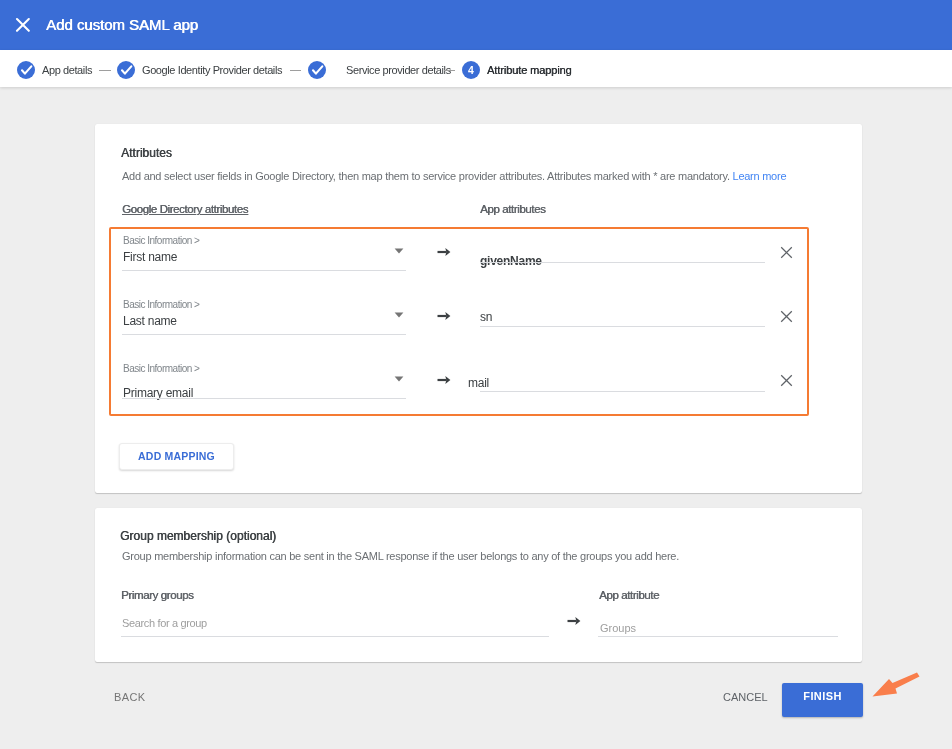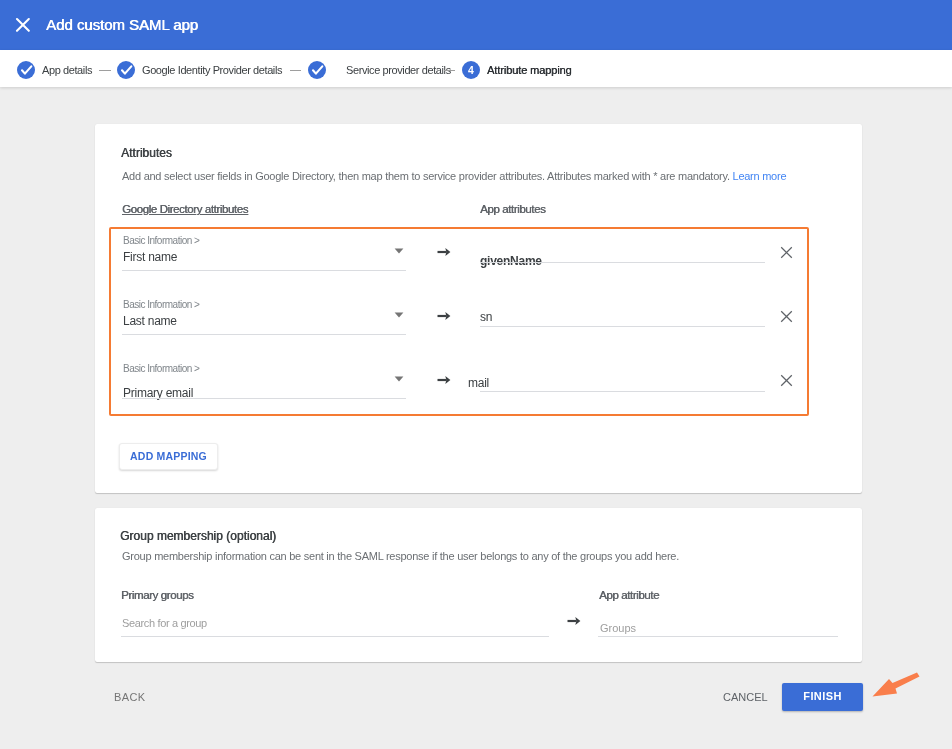--- a/index.html
+++ b/index.html
@@ -26,27 +26,27 @@
   .desc { font-size:11px; letter-spacing:-0.25px; color:#6b6f73; }
   .collabel { font-size:11.5px; letter-spacing:-0.4px; color:#5f6368; text-shadow:0.4px 0 0 #5f6368; }
   .link { color:#4285f4; }
 
   .obox { left:109px; top:227px; width:700px; height:189px; border:2px solid #f57b33; border-radius:2px; }
   .rowlab { font-size:10px; letter-spacing:-0.5px; color:#80868b; }
   .rowval { font-size:12px; letter-spacing:-0.25px; color:#3c4043; }
   .uline { height:1px; background:#dadce0; }
   .ph { font-size:11px; letter-spacing:-0.35px; color:#9e9e9e; }
 
-  .btn-add { left:119px; top:443px; width:99px; height:27px; background:#fff; border:1px solid #ededed; border-radius:3px;
+  .btn-add { left:119px; top:443px; width:115px; height:27px; background:#fff; border:1px solid #ededed; border-radius:3px;
              box-shadow:0 1px 2px rgba(0,0,0,0.16); color:#3a6dd6; font-size:10.5px; font-weight:bold;
              text-align:center; line-height:25px; letter-spacing:0.2px; }
 
   .back { left:114px; top:691px; font-size:11px; color:#757575; letter-spacing:0.4px; }
   .cancel { left:723px; top:691px; font-size:11px; color:#5f6368; letter-spacing:0; }
-  .btn-finish { left:782px; top:683px; width:81px; height:28px; background:#3a6dd6; border-radius:2px;
+  .btn-finish { left:782px; top:683px; width:81px; height:34px; background:#3a6dd6; border-radius:2px;
                 box-shadow:0 1px 2px rgba(0,0,0,0.25); color:#fff; font-size:11px; font-weight:bold;
                 text-align:center; line-height:27px; letter-spacing:0.4px; }
 </style>
 </head>
 <body>
   <div class="abs hdr"></div>
   <svg class="abs" style="left:14.8px; top:17px;" width="15" height="15" viewBox="0 0 15 15">
     <path d="M2 2 L13.8 13.8 M13.8 2 L2 13.8" stroke="#ffffff" stroke-width="2.05" stroke-linecap="round"></path>
   </svg>
   <div class="abs title">Add custom SAML app</div>

